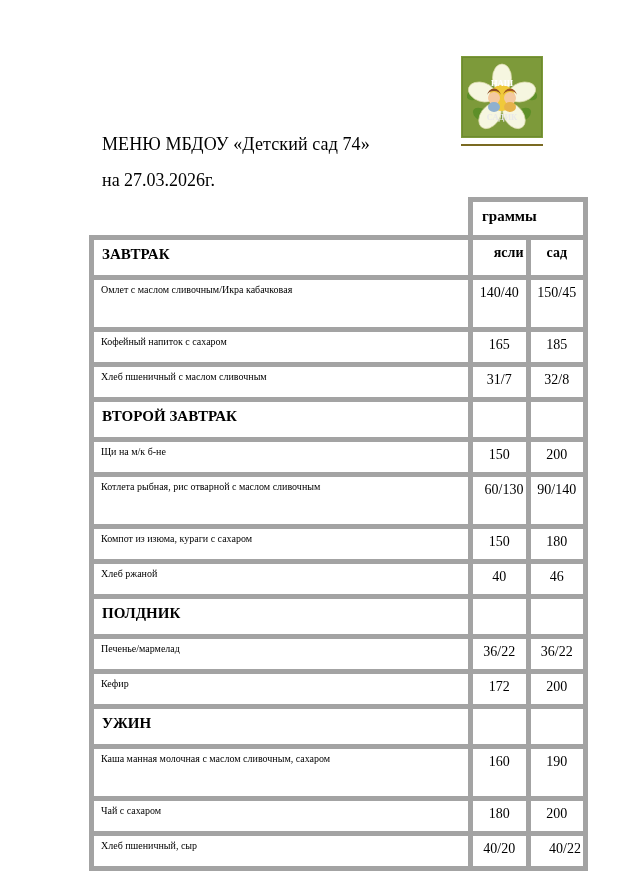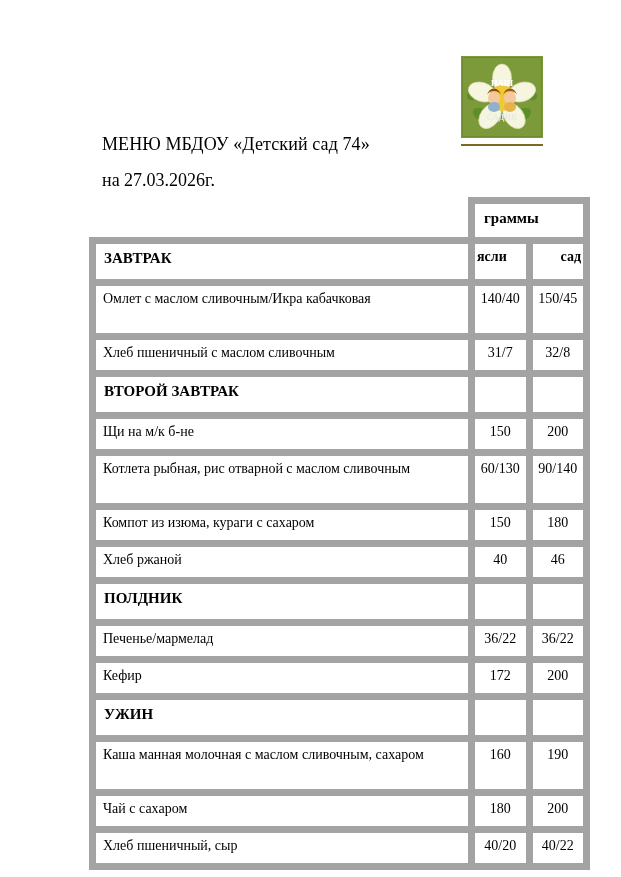--- a/index.html
+++ b/index.html
@@ -69,21 +69,21 @@
     top: 197px;
     width: 494px;
     border-collapse: collapse;
     table-layout: fixed;
     font-size: 13.5px;
   }
   .menu-table col.c-name { width: 379px; }
   .menu-table col.c-num  { width: 57.5px; }
 
   .menu-table td {
-    border: 7px solid #a3a3a3;
+    border: 5px solid #a3a3a3;
     padding: 4px 7px 5px 7px;
     vertical-align: top;
     line-height: 1.28;
   }
 
   
   td.corner-blank {
     border: none;
     background: transparent;
   }
@@ -102,21 +102,21 @@
     text-align: left;
     padding-left: 9px;
   }
   td.section {
     font-weight: bold;
     font-size: 15px;
     padding: 5px 7px 7px 8px;
   }
   td.dish {
     font-weight: normal;
-    font-size: 14px;
+    font-size: 10px;
   }
   td.num {
     text-align: center;
     font-size: 14px;
     padding-left: 2px;
     padding-right: 2px;
   }
   td.empty { padding: 0; }
 
   
@@ -175,46 +175,51 @@
         <col class="c-num">
         <col class="c-num">
     </colgroup>
     <tbody>
       <tr>
         <td class="corner-blank"></td>
         <td class="grams-head" colspan="2">граммы</td>
       </tr>
     <tr class="r-section">
           <td class="section">ЗАВТРАК</td>
-          <td class="subhead num" style="text-align: left;">ясли</td>
-          <td class="subhead num" style="text-align: right; margin-left: 19px;">сад</td>
+          <td class="subhead num" style="text-align: right;">ясли</td>
+          <td class="subhead num" style="text-align: center; margin-left: 19px;">сад</td>
         </tr>
         <tr class="r-dish2">
           <td class="dish">Омлет с маслом сливочным/Икра кабачковая</td>
           <td class="num" style="text-align: center;">140/40</td>
           <td class="num" style="text-align: center;">150/45</td>
         </tr>
         <tr class="r-dish">
+          <td class="dish">Кофейный напиток с сахаром</td>
+          <td class="num" style="text-align: center;">165</td>
+          <td class="num" style="text-align: center;">185</td>
+        </tr>
+        <tr class="r-dish">
           <td class="dish">Хлеб пшеничный с маслом сливочным</td>
           <td class="num" style="text-align: center;">31/7</td>
           <td class="num" style="text-align: center; margin-top: 28px;">32/8</td>
         </tr>
         <tr class="r-section">
           <td class="section">ВТОРОЙ ЗАВТРАК</td>
           <td class="num empty" style="text-align: center;"></td>
           <td class="num empty" style="text-align: center;"></td>
         </tr>
         <tr class="r-dish">
           <td class="dish">Щи на м/к б-не</td>
           <td class="num" style="text-align: center;">150</td>
           <td class="num" style="text-align: center;">200</td>
         </tr>
         <tr class="r-dish2">
           <td class="dish">Котлета рыбная, рис отварной с маслом сливочным</td>
-          <td class="num" style="text-align: center;">60/130</td>
+          <td class="num" style="text-align: right;">60/130</td>
           <td class="num" style="text-align: center;">90/140</td>
         </tr>
         <tr class="r-dish">
           <td class="dish">Компот из изюма, кураги с сахаром</td>
           <td class="num" style="text-align: center;">150</td>
           <td class="num" style="text-align: center;">180</td>
         </tr>
         <tr class="r-dish">
           <td class="dish">Хлеб ржаной</td>
           <td class="num" style="text-align: center;">40</td>
@@ -246,18 +251,18 @@
           <td class="num" style="text-align: center;">190</td>
         </tr>
         <tr class="r-dish">
           <td class="dish">Чай с сахаром</td>
           <td class="num" style="text-align: center;">180</td>
           <td class="num" style="text-align: center;">200</td>
         </tr>
         <tr class="r-dish">
           <td class="dish">Хлеб пшеничный, сыр</td>
           <td class="num" style="text-align: center;">40/20</td>
-          <td class="num" style="text-align: center;">40/22</td>
+          <td class="num" style="text-align: right;">40/22</td>
         </tr>
       </tbody>
   </table>
 
 </div>
 
 </body></html>

